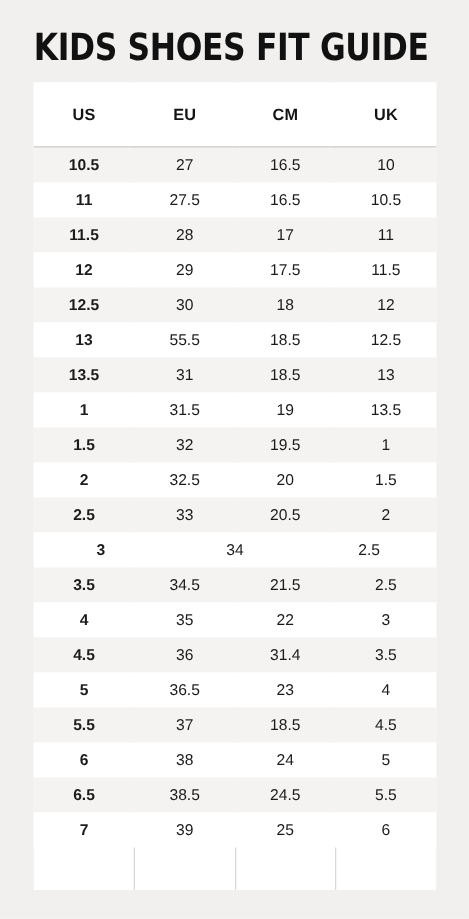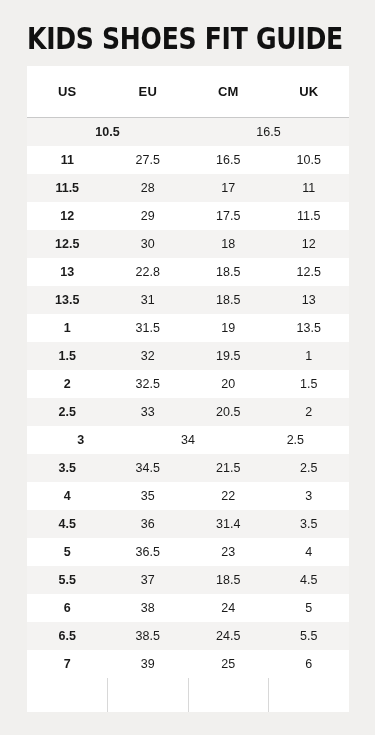--- a/index.html
+++ b/index.html
@@ -146,21 +146,23 @@
       <div class="th">EU</div>
       <div class="th">CM</div>
       <div class="th">UK</div>
     </div>
 
     <div class="head-rule"></div>
 
     <div class="tbody" id="tbody">
         <div class="row alt">
           <div class="cell us">10.5</div>
+          <div class="cell">27</div>
           <div class="cell">16.5</div>
+          <div class="cell">10</div>
         </div>
         <div class="row">
           <div class="cell us">11</div>
           <div class="cell">27.5</div>
           <div class="cell">16.5</div>
           <div class="cell">10.5</div>
         </div>
         <div class="row alt">
           <div class="cell us">11.5</div>
           <div class="cell">28</div>
@@ -174,21 +176,21 @@
           <div class="cell">11.5</div>
         </div>
         <div class="row alt">
           <div class="cell us">12.5</div>
           <div class="cell">30</div>
           <div class="cell">18</div>
           <div class="cell">12</div>
         </div>
         <div class="row">
           <div class="cell us">13</div>
-          <div class="cell">22.8</div>
+          <div class="cell">55.5</div>
           <div class="cell">18.5</div>
           <div class="cell">12.5</div>
         </div>
         <div class="row alt">
           <div class="cell us">13.5</div>
           <div class="cell">31</div>
           <div class="cell">18.5</div>
           <div class="cell">13</div>
         </div>
         <div class="row">

